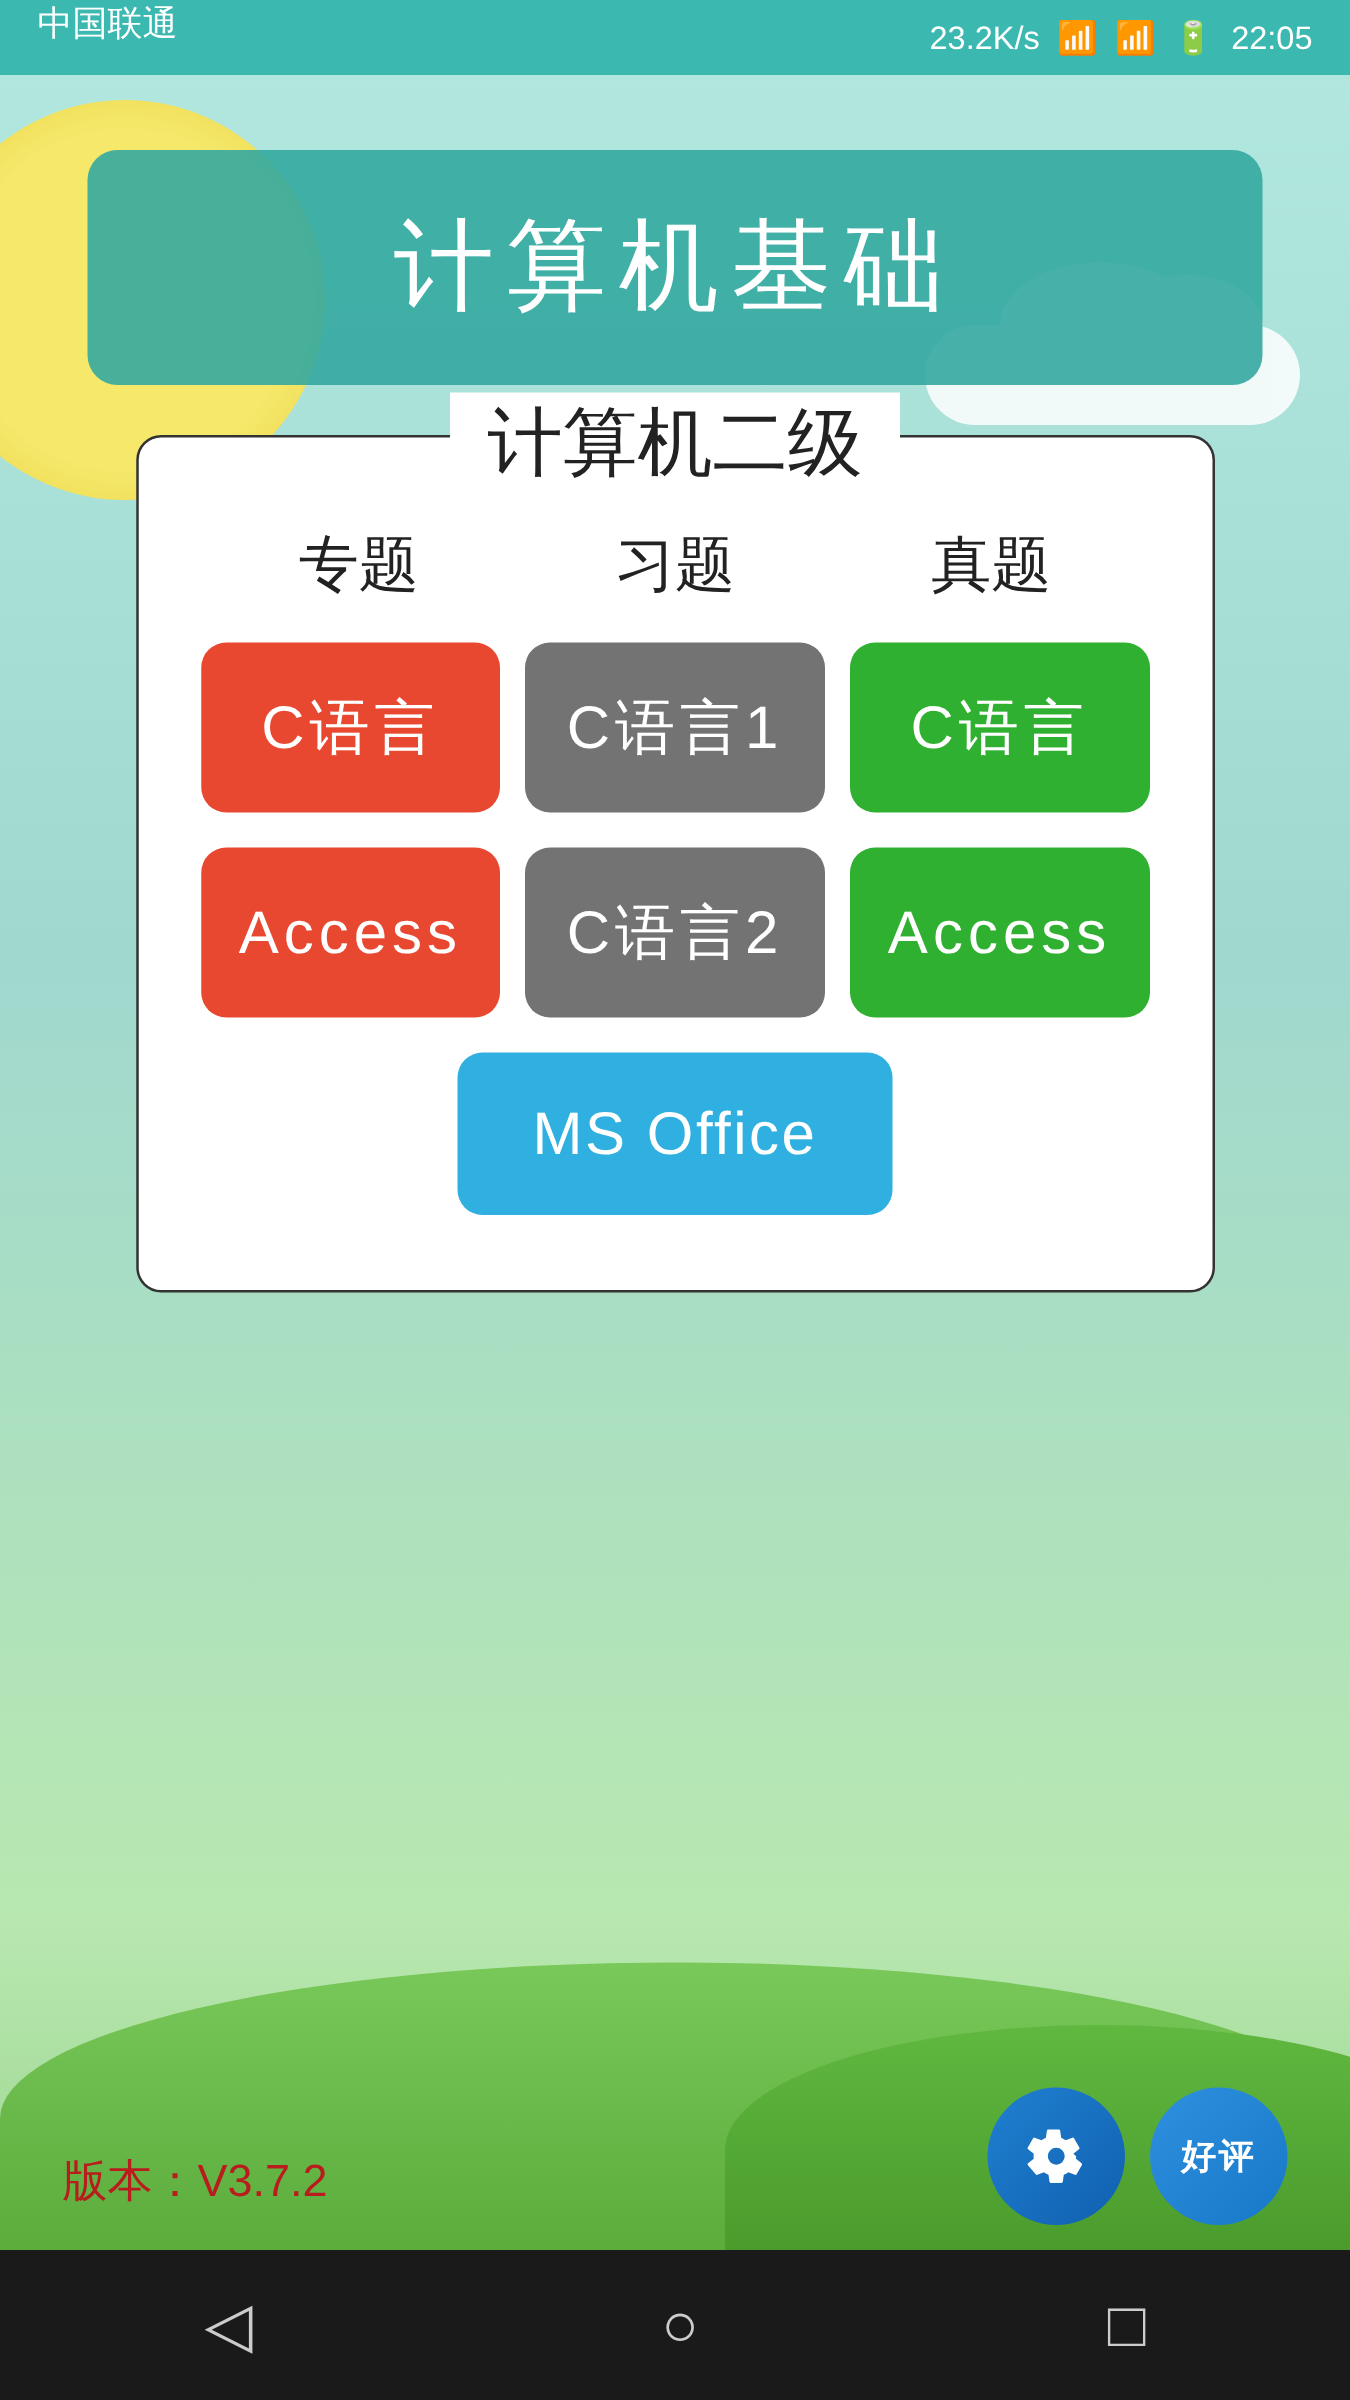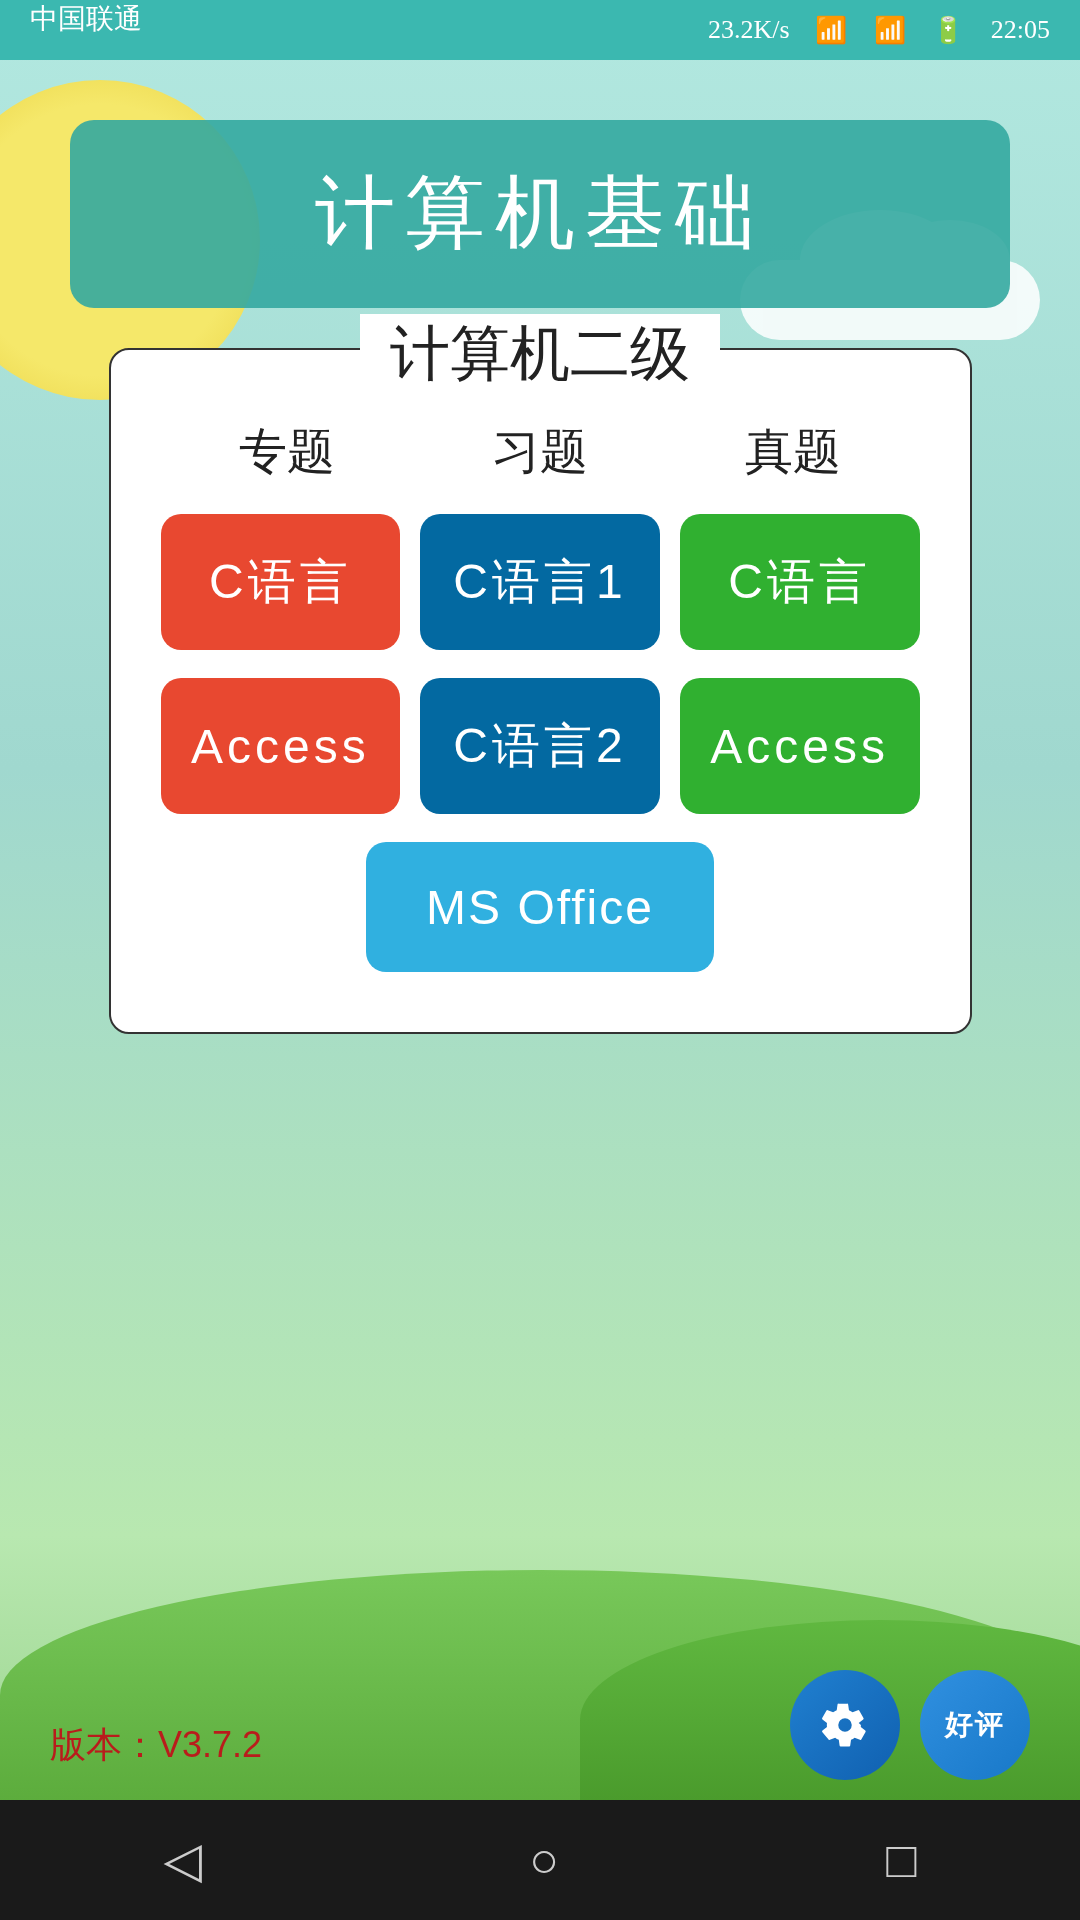--- a/index.html
+++ b/index.html
@@ -26,24 +26,23 @@
       z-index: 100;
     }
     #status-bar .carrier {
       color: white;
       font-size: 28px;
       font-weight: 500;
     }
     #status-bar .right-info {
       display: flex;
       align-items: center;
-      gap: 26px;
+      gap: 14px;
       color: white;
       font-size: 26px;
-      font-family: Liberation Serif, serif;
     }
 
     
     #bg-scene {
       position: absolute;
       top: 0; left: 0;
       width: 1080px;
       height: 1920px;
       background: linear-gradient(180deg, #b2e8e0 0%, #a0d8cf 40%, #b8e8b0 80%, #90cc80 100%);
       z-index: 0;
@@ -198,21 +197,21 @@
       letter-spacing: 4px;
       text-align: center;
       min-height: 130px;
       display: flex;
       align-items: center;
       justify-content: center;
     }
 
     .btn-red { background: #e84830; }
 
-    .btn-blue { background: #0369a1; }
+    .btn-blue { background: #737373; }
 
     .btn-green { background: #30b030; }
 
     
     .msoffice-wrap {
       display: flex;
       justify-content: center;
       margin-top: 0;
     }
     .btn-msoffice {

